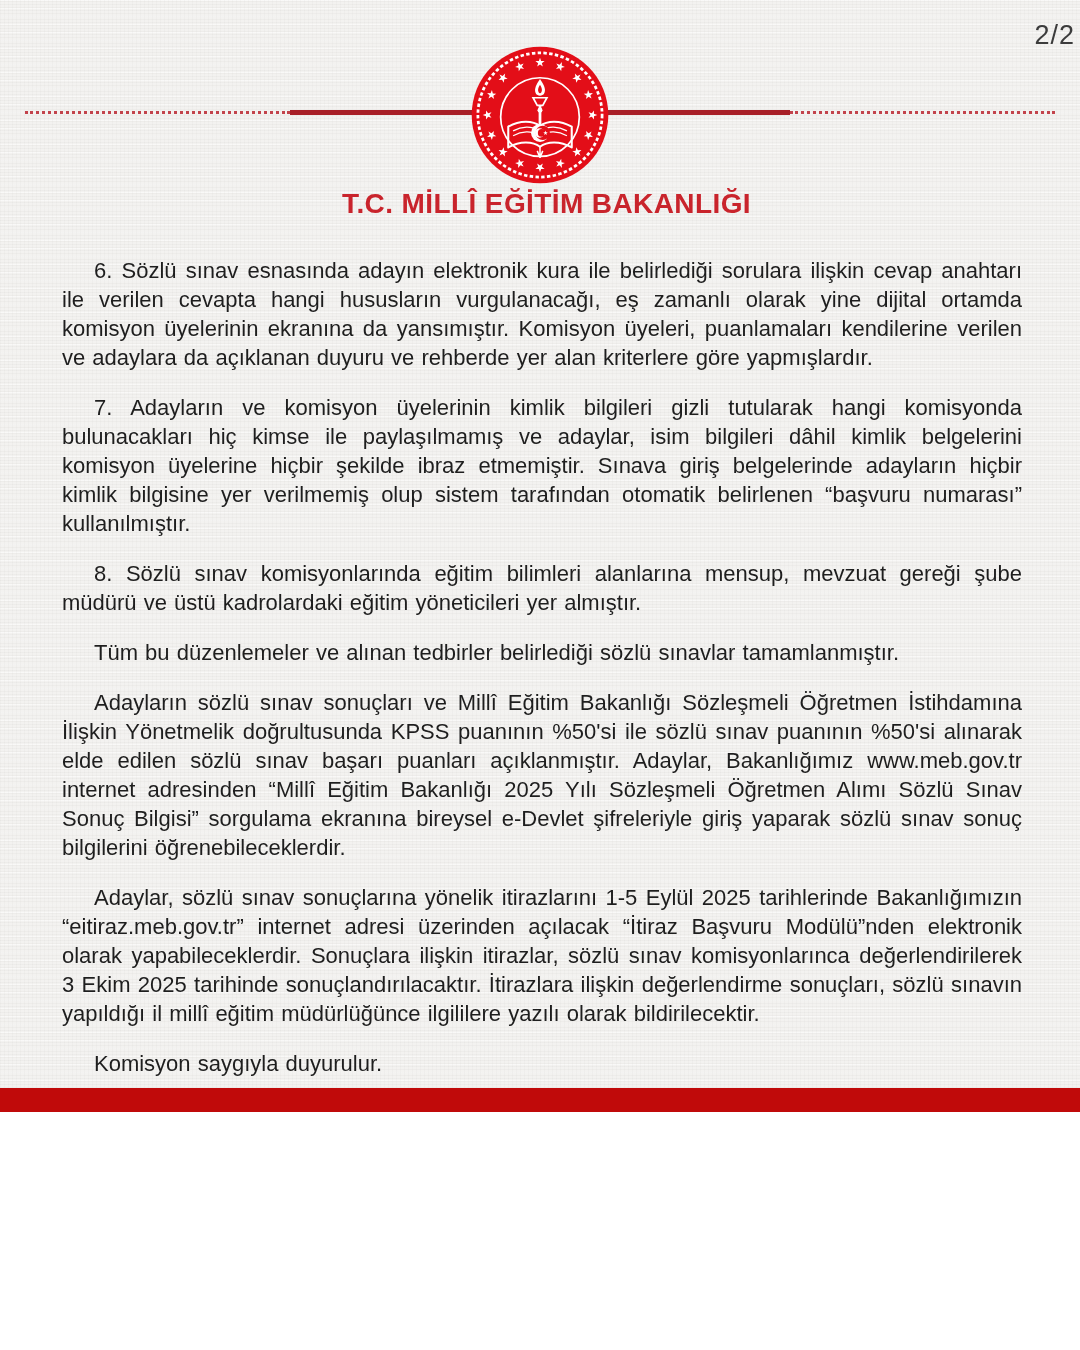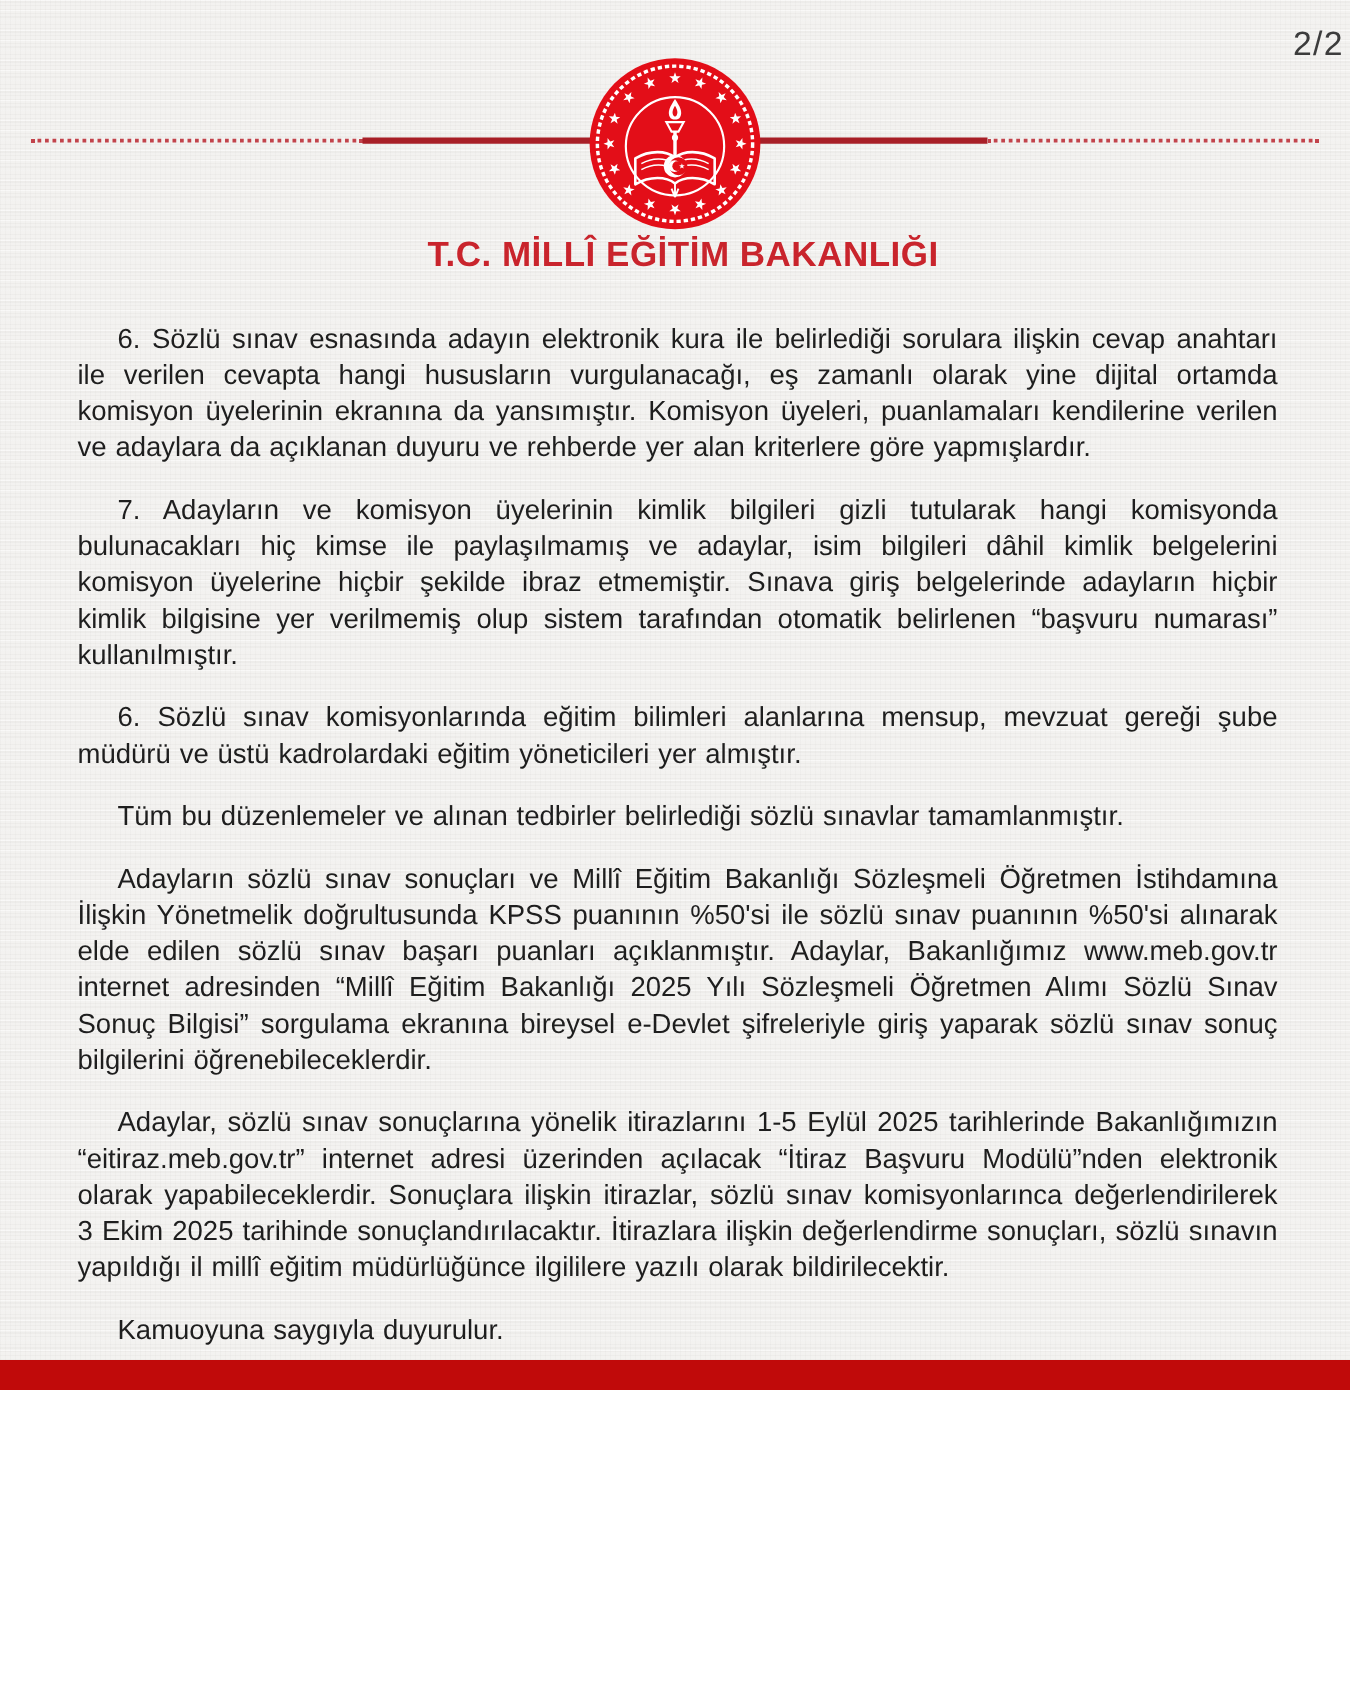--- a/index.html
+++ b/index.html
@@ -124,23 +124,23 @@
 
       <path d="M100,146 L100,162 M100,162 L96,152 M100,162 L104,152" fill="none" stroke="#ffffff" stroke-width="2.2"></path>
     </svg>
   </div>
 
   <div class="ministry-title">T.C. MİLLÎ EĞİTİM BAKANLIĞI</div>
 
   <div class="body-text">
     <p>6. Sözlü sınav esnasında adayın elektronik kura ile belirlediği sorulara ilişkin cevap anahtarı ile verilen cevapta hangi hususların vurgulanacağı, eş zamanlı olarak yine dijital ortamda komisyon üyelerinin ekranına da yansımıştır. Komisyon üyeleri, puanlamaları kendilerine verilen ve adaylara da açıklanan duyuru ve rehberde yer alan kriterlere göre yapmışlardır.</p>
     <p>7. Adayların ve komisyon üyelerinin kimlik bilgileri gizli tutularak hangi komisyonda bulunacakları hiç kimse ile paylaşılmamış ve adaylar, isim bilgileri dâhil kimlik belgelerini komisyon üyelerine hiçbir şekilde ibraz etmemiştir. Sınava giriş belgelerinde adayların hiçbir kimlik bilgisine yer verilmemiş olup sistem tarafından otomatik belirlenen “başvuru numarası” kullanılmıştır.</p>
-    <p>6. Sözlü sınav komisyonlarında eğitim bilimleri alanlarına mensup, mevzuat gereği şube müdürü ve üstü kadrolardaki eğitim yöneticileri yer almıştır.</p>
+    <p>8. Sözlü sınav komisyonlarında eğitim bilimleri alanlarına mensup, mevzuat gereği şube müdürü ve üstü kadrolardaki eğitim yöneticileri yer almıştır.</p>
     <p>Tüm bu düzenlemeler ve alınan tedbirler belirlediği sözlü sınavlar tamamlanmıştır.</p>
     <p>Adayların sözlü sınav sonuçları ve Millî Eğitim Bakanlığı Sözleşmeli Öğretmen İstihdamına İlişkin Yönetmelik doğrultusunda KPSS puanının %50'si ile sözlü sınav puanının %50'si alınarak elde edilen sözlü sınav başarı puanları açıklanmıştır. Adaylar, Bakanlığımız www.meb.gov.tr internet adresinden “Millî Eğitim Bakanlığı 2025 Yılı Sözleşmeli Öğretmen Alımı Sözlü Sınav Sonuç Bilgisi” sorgulama ekranına bireysel e-Devlet şifreleriyle giriş yaparak sözlü sınav sonuç bilgilerini öğrenebileceklerdir.</p>
     <p>Adaylar, sözlü sınav sonuçlarına yönelik itirazlarını 1-5 Eylül 2025 tarihlerinde Bakanlığımızın “eitiraz.meb.gov.tr” internet adresi üzerinden açılacak “İtiraz Başvuru Modülü”nden elektronik olarak yapabileceklerdir. Sonuçlara ilişkin itirazlar, sözlü sınav komisyonlarınca değerlendirilerek 3 Ekim 2025 tarihinde sonuçlandırılacaktır. İtirazlara ilişkin değerlendirme sonuçları, sözlü sınavın yapıldığı il millî eğitim müdürlüğünce ilgililere yazılı olarak bildirilecektir.</p>
-    <p class="closing">Kamuoyuna saygıyla duyurulur.</p>
+    <p class="closing">Komisyon saygıyla duyurulur.</p>
     <div class="signature">Basın ve Halkla İlişkiler Müşavirliği</div>
   </div>
 
   <div class="bottom-bar"></div>
 
 </div>
 
 </body></html>

